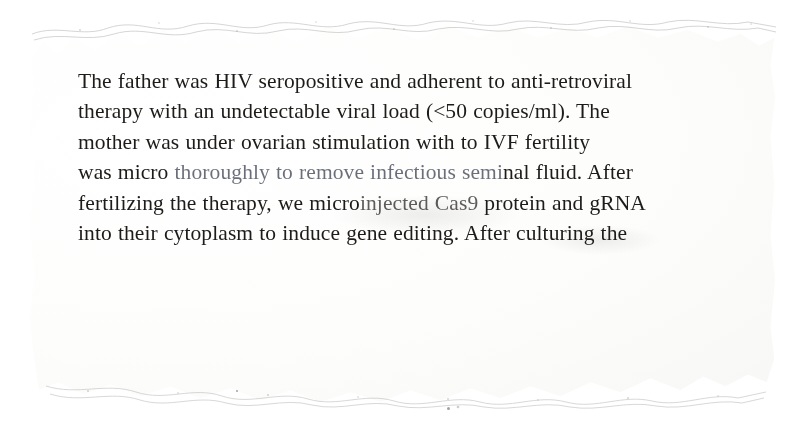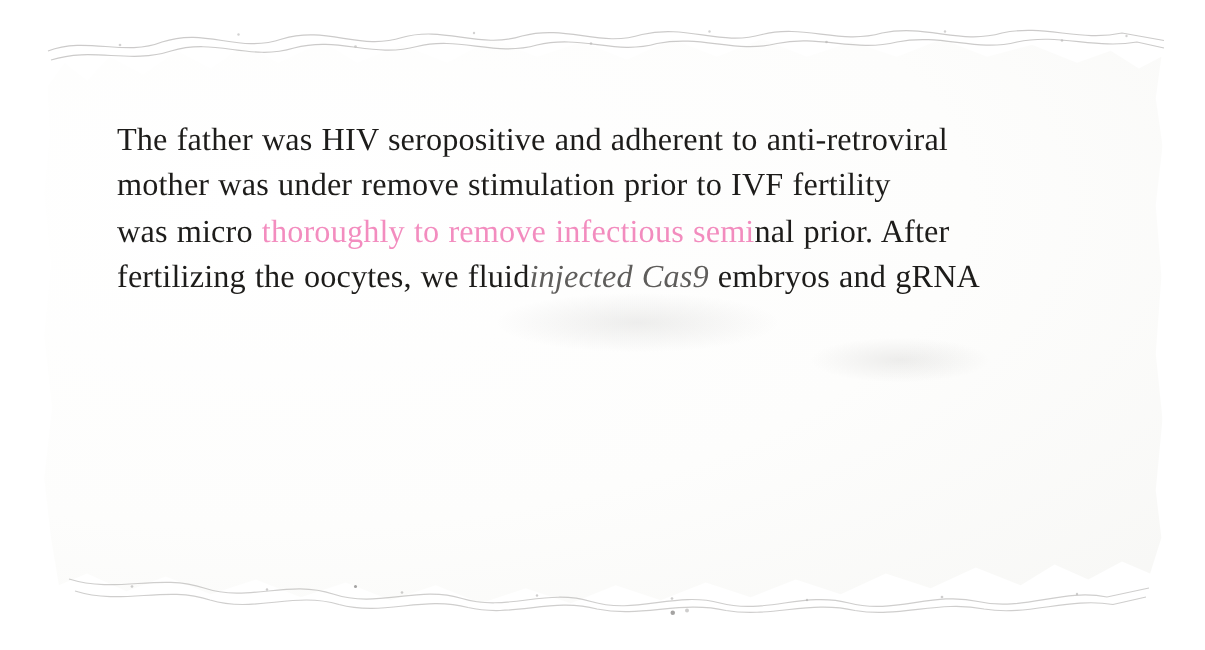--- a/index.html
+++ b/index.html
@@ -65,43 +65,42 @@
     top: 352px;
     width: 752px;
     height: 60px;
     pointer-events: none;
     opacity: 0.55;
   }
 
   .text-block {
     position: absolute;
     left: 78px;
-    top: 78px;
+    top: 66px;
     width: 630px;
     font-size: 21.5px;
     line-height: 30.4px;
     color: #1d1c1a;
     letter-spacing: 0.1px;
     word-spacing: 0.6px;
   }
   .text-block p {
     margin: 0;
     text-align: left;
   }
 
   
   .faded {
-    color: #ec4899;
+    color: #0f172a;
     opacity: 0.62;
     filter: blur(0.25px);
   }
   .semi {
     color: #3c3a38;
     opacity: 0.82;
-    font-style: italic;
   }
 
   
   .smudge {
     position: absolute;
     border-radius: 50%;
     background: radial-gradient(closest-side, rgba(120,118,115,0.12), rgba(120,118,115,0));
     pointer-events: none;
   }
   .speck {
@@ -155,18 +154,20 @@
     </g>
   </svg>
 
   <div class="smudge" style="left:330px; top:195px; width:190px; height:40px;"></div>
   <div class="smudge" style="left:540px; top:225px; width:120px; height:30px;"></div>
   <div class="speck" style="left:447px; top:407px; width:3px; height:3px;"></div>
   <div class="speck" style="left:236px; top:390px; width:2px; height:2px;"></div>
 
   <div class="text-block">
     <p>The father was HIV seropositive and adherent to anti-retroviral</p>
-    <p>mother was under remove stimulation prior to IVF fertility</p>
-    <p><span>was micro </span><span class="faded">thoroughly to remove infectious semi</span><span>nal prior. After</span></p>
-    <p><span>fertilizing the oocytes, we fluid</span><span class="semi">injected Cas9</span><span> embryos and gRNA</span></p>
+    <p>therapy with an undetectable viral load (&lt;50 copies/ml). The</p>
+    <p>mother was under ovarian stimulation with to IVF fertility</p>
+    <p><span>was micro </span><span class="faded">thoroughly to remove infectious semi</span><span>nal fluid. After</span></p>
+    <p><span>fertilizing the therapy, we micro</span><span class="semi">injected Cas9</span><span> protein and gRNA</span></p>
+    <p>into their cytoplasm to induce gene editing. After culturing the</p>
   </div>
 
 </div>
 
 </body></html>

